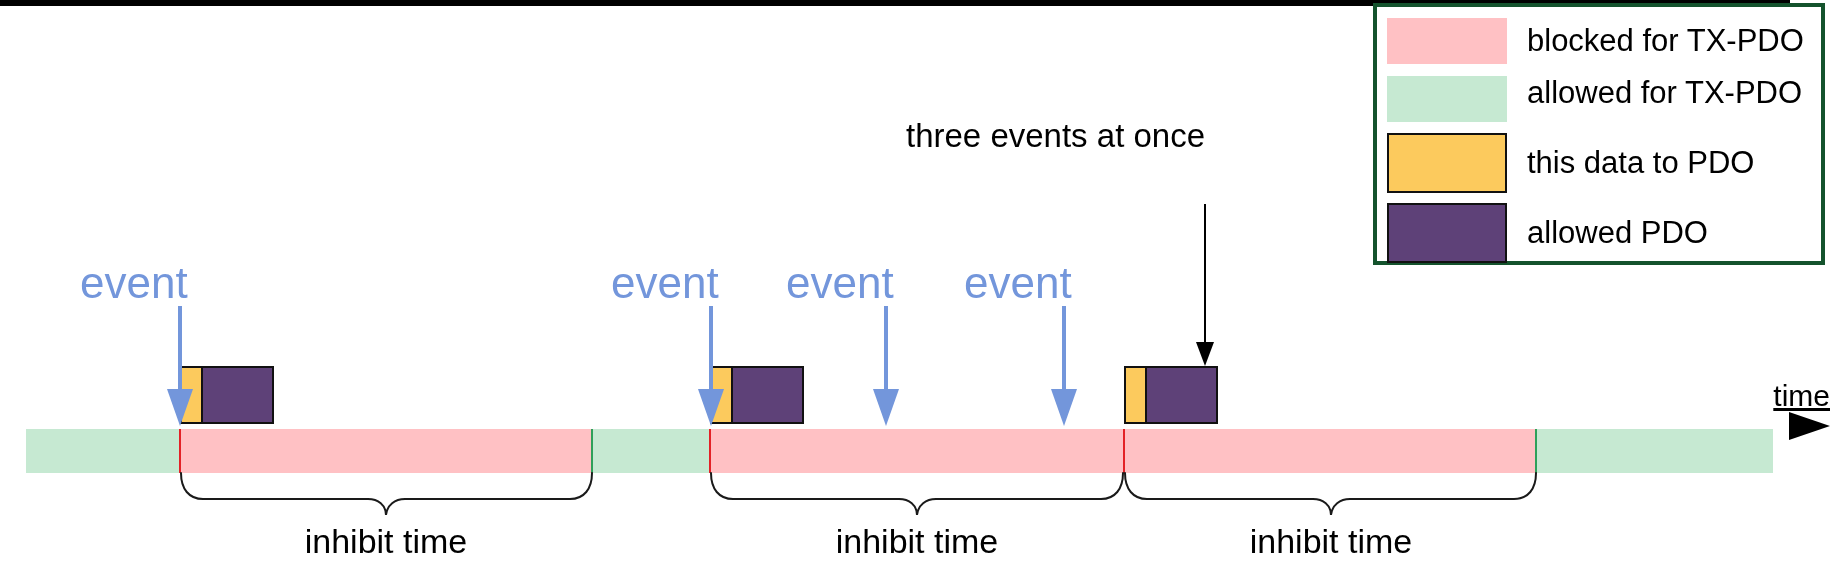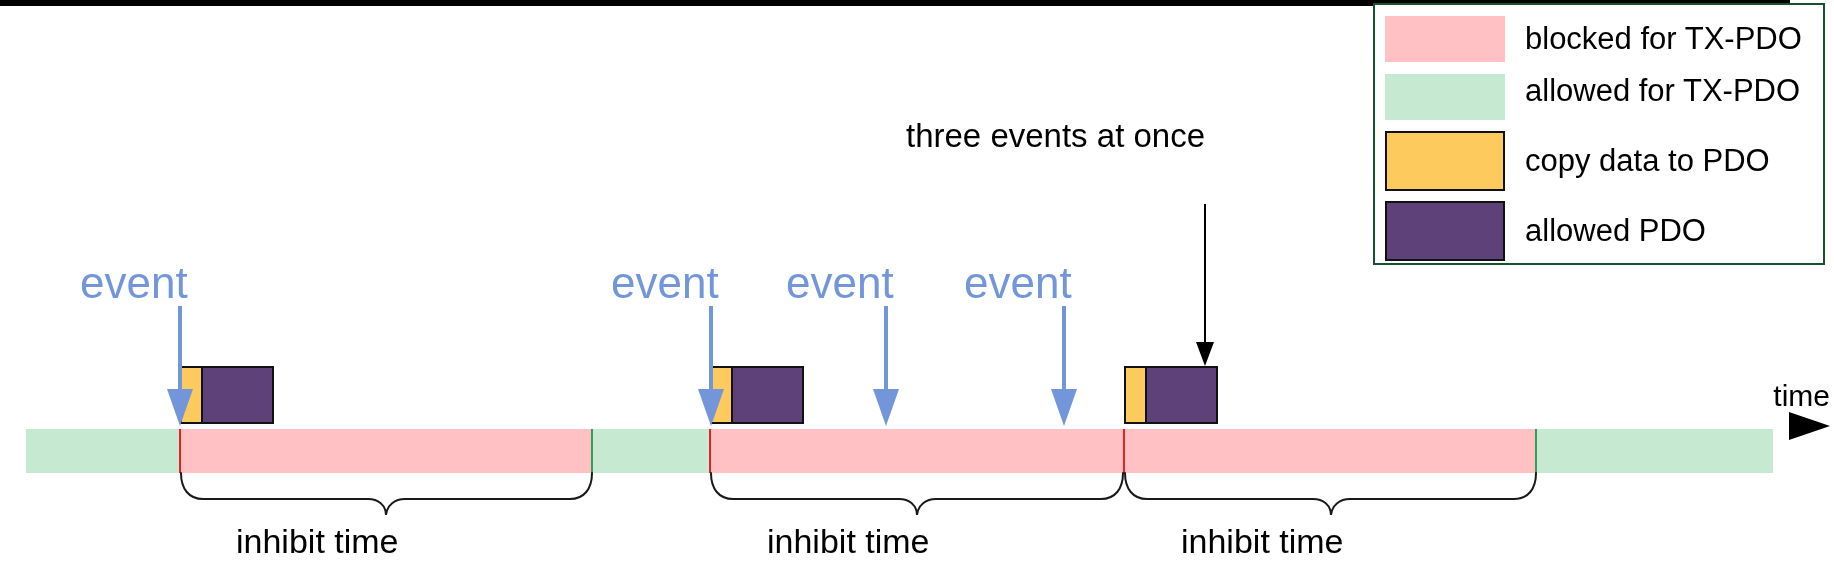--- a/index.html
+++ b/index.html
@@ -8,21 +8,21 @@
     font-family:"Liberation Sans","DejaVu Sans",sans-serif;overflow:hidden;
   }
   .abs{position:absolute;}
 
   
   .axis-line{left:0;top:423;width:1790px;height:6px;background:#000;}
   .axis-arrowhead{left:1789px;top:412px;width:0;height:0;
     border-top:14px solid transparent;border-bottom:14px solid transparent;
     border-left:41px solid #000;}
   .axis-label{left:1650px;top:379px;width:180px;text-align:right;
-    font-size:30px;color:#000;}
+    font-size:30px;color:#000;text-decoration:underline;}
 
   
   .bar-seg{top:429px;height:44px;}
   .seg-allowed{background:var(--allowed);}
   .seg-blocked{background:var(--blocked);}
   .divider{top:429px;height:44px;width:2px;}
   .divider-red{background:var(--divider_red);}
   .divider-green{background:var(--divider_green);}
 
   
@@ -41,25 +41,25 @@
   
   .annot-text{left:906px;top:116px;font-size:33px;line-height:40px;color:#000;}
   .annot-stem{left:1204px;top:204px;width:2px;height:140px;background:#000;}
   .annot-head{left:1196px;top:342px;width:0;height:0;
     border-left:9px solid transparent;border-right:9px solid transparent;
     border-top:24px solid #000;}
 
   
   .brace-svg{left:0;top:0;width:1834px;height:563px;pointer-events:none;}
   .brace-svg path{fill:none;stroke:#1a1a1a;stroke-width:2;stroke-linecap:round;}
-  .inhibit-label{top:522px;width:300px;text-align:left;font-size:34px;color:#000;}
+  .inhibit-label{top:522px;width:300px;text-align:center;font-size:34px;color:#000;}
 
   
   .legend{left:1373px;top:3px;width:452px;height:262px;
-    box-sizing:border-box;border:2px solid #14532d;background:#fff;}
+    box-sizing:border-box;border:4px solid #14532d;background:#fff;}
   .legend .sw{position:absolute;left:10px;width:120px;}
   .legend .lbl{position:absolute;left:150px;font-size:31px;color:#000;
     display:flex;align-items:center;}
   .sw-plain{height:46px;}
   .sw-border{height:60px;box-sizing:border-box;border:2px solid #111;}
 </style>
 </head>
 <body>
 
 <div id="stage">
@@ -119,19 +119,19 @@
   <div class="abs inhibit-label" style="left:1181px;">inhibit time</div>
 
   <div class="abs legend">
     <div class="sw sw-plain" style="top:11px;background:var(--blocked);"></div>
     <div class="lbl" style="top:11px;height:46px;">blocked for TX-PDO</div>
 
     <div class="sw sw-plain" style="top:69px;background:var(--allowed);"></div>
     <div class="lbl" style="top:63px;height:46px;">allowed for TX-PDO</div>
 
     <div class="sw sw-border" style="top:126px;background:var(--copy_data);"></div>
-    <div class="lbl" style="top:126px;height:60px;">copy data to PDO</div>
+    <div class="lbl" style="top:126px;height:60px;">this data to PDO</div>
 
     <div class="sw sw-border" style="top:196px;background:var(--transmit);"></div>
     <div class="lbl" style="top:196px;height:60px;">allowed PDO</div>
   </div>
 
 </div>
 
 </body></html>

